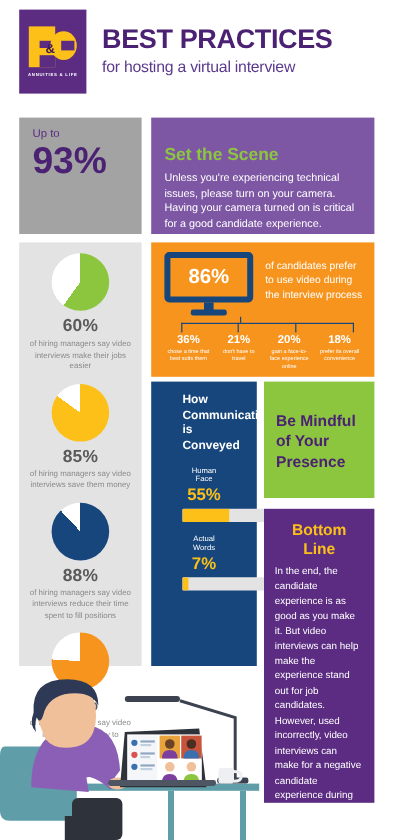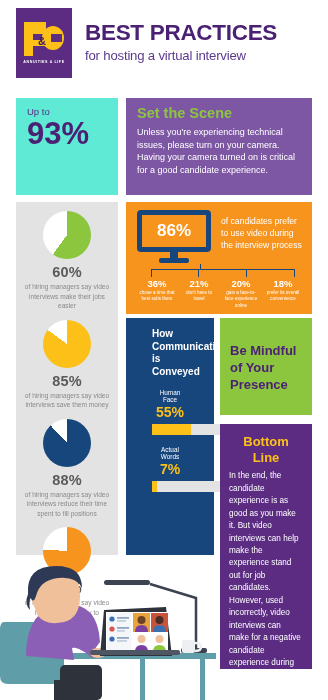--- a/index.html
+++ b/index.html
@@ -44,29 +44,29 @@
     letter-spacing:-0.3px; line-height:1;
   }
   .title-sub {
     color:#5B3A8E; font-size:13.2px; line-height:1.15; margin-top:3px;
     letter-spacing:-0.2px;
   }
 
   
   .yellow-box {
     position:absolute; left:16px; top:98px; width:102px; height:97px;
-    background:#5eead4; padding:9px 9px 0 11px;
+    background:#a3a3a3; padding:9px 9px 0 11px;
   }
   .y-upto { color:#5B2C82; font-size:9.5px; line-height:1.1; }
   .y-big { color:#4B2173; font-size:31px; font-weight:bold; line-height:1.05; margin-top:1px; }
   .y-small { color:#5B2C82; font-size:9.5px; line-height:1.25; margin-top:4px; }
 
   .purple-scene {
     position:absolute; left:126px; top:98px; width:186px; height:97px;
-    background:#7E57A4; padding:8px 11px;
+    background:#7E57A4; padding:24px 11px;
   }
   .scene-h { color:#8CC63F; font-size:14.5px; font-weight:bold; line-height:1.1; }
   .scene-p { color:#ffffff; font-size:9px; line-height:1.42; margin-top:4px; }
 
   
   .gray-col {
     position:absolute; left:16px; top:202px; width:102px; height:353px;
     background:#E3E3E3;
   }
   .stat { width:100%; text-align:center; padding-top:9px; }

